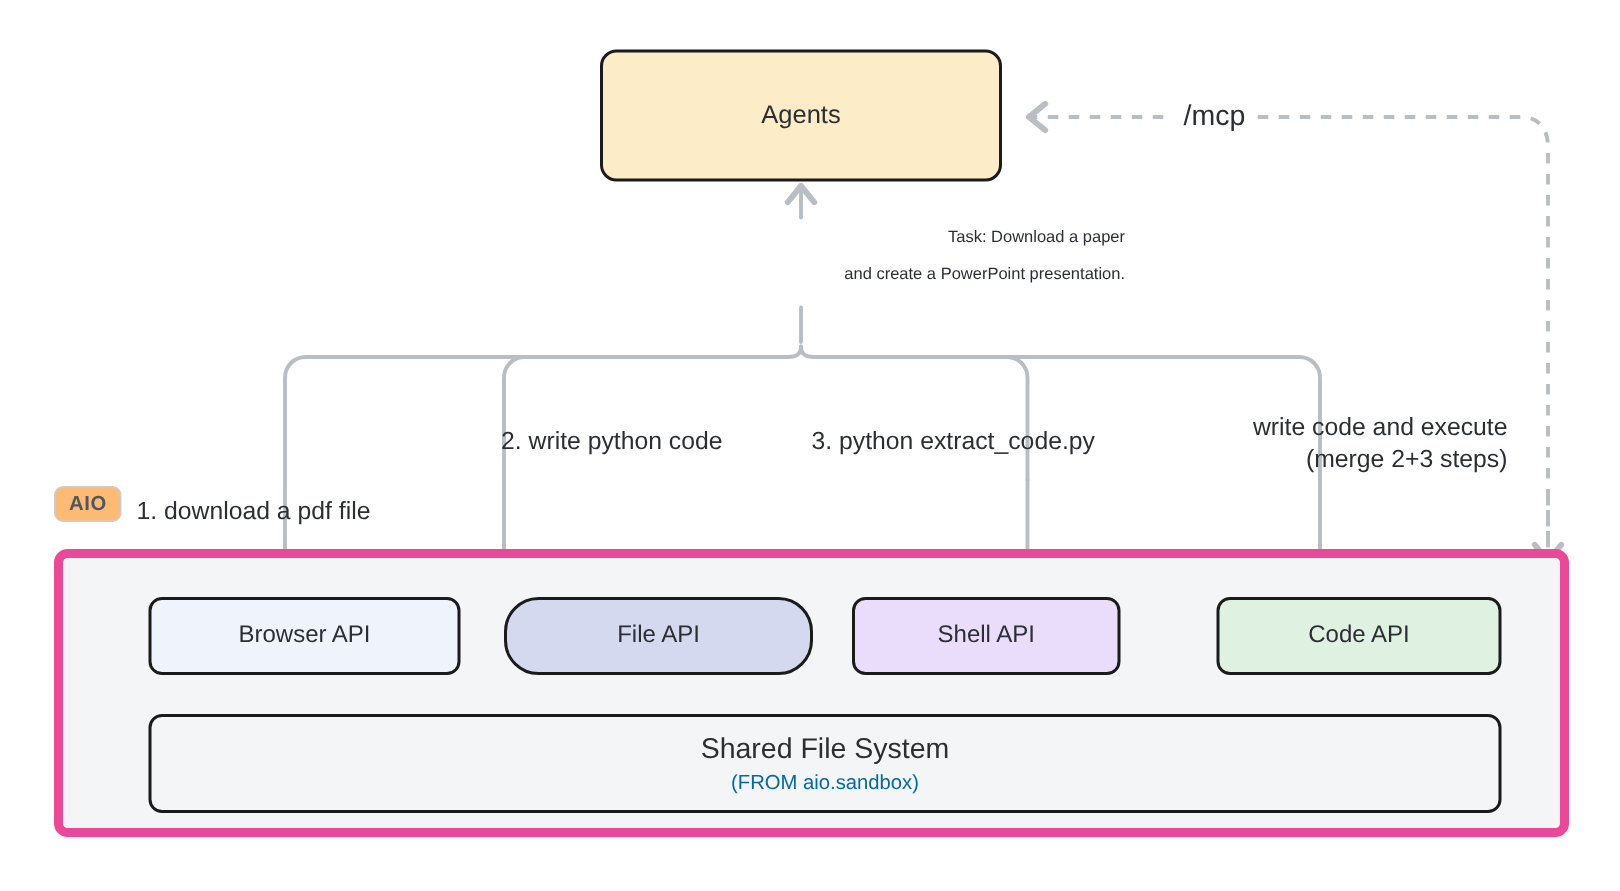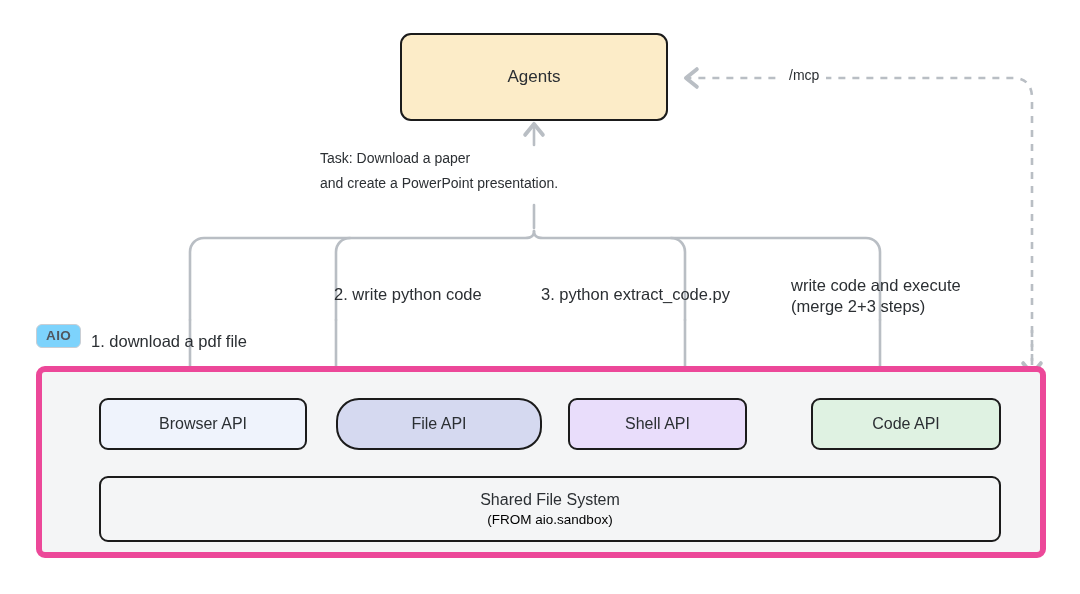--- a/index.html
+++ b/index.html
@@ -48,32 +48,32 @@
     font-size: 17px;
     color: #2b2f33;
   }
 
   
   .task-caption {
     position: absolute;
     left: 320px;
     top: 146px;
     width: 430px;
-    text-align: left;
-    font-size: 14px;
+    text-align: right;
+    font-size: 11px;
     line-height: 25px;
     color: #2b2f33;
   }
 
   
   .mcp-label {
     position: absolute;
     left: 782px;
     top: 67px;
-    font-size: 14px;
+    font-size: 19px;
     color: #2b2f33;
     background: #ffffff;
     padding: 0 7px;
   }
 
   
   .step-label {
     position: absolute;
     font-size: 16.5px;
     line-height: 21px;
@@ -81,31 +81,31 @@
     text-align: center;
     white-space: nowrap;
   }
   .step-1 { left: 91px;  top: 284px; margin-top: 47px; }
   .step-2 { left: 334px; top: 284px; }
   .step-3 { left: 541px; top: 284px; }
   .step-4 {
     left: 791px;
     top: 275px;
     width: 214px;
-    text-align: left;
+    text-align: right;
     white-space: normal;
   }
 
   
   .aio-badge {
     position: absolute;
     left: 36px;
     top: 324px;
     padding: 3px 9px 4px 9px;
-    background: #7dd3fc;
+    background: #fdba74;
     border: 1px solid #c9ced4;
     border-radius: 6px;
     font-size: 13.5px;
     font-weight: bold;
     color: #51575e;
     letter-spacing: 0.4px;
     z-index: 5;
   }
 
   
@@ -158,26 +158,26 @@
     border: 2.5px solid #1b1b1b;
     border-radius: 9px;
     box-sizing: border-box;
     display: flex;
     flex-direction: column;
     align-items: center;
     justify-content: center;
     gap: 3px;
   }
   .sfs-title {
-    font-size: 16px;
+    font-size: 19px;
     color: #2b2f33;
   }
   .sfs-sub {
     font-size: 13.5px;
-    color: #000000;
+    color: #0369a1;
   }
 </style>
 </head>
 <body>
 
 <div id="canvas">
 
   <svg class="wires" viewBox="0 0 1080 594">
     <defs>
       <marker id="arrowSolid" markerWidth="10" markerHeight="10" refX="4.6" refY="5" orient="auto" markerUnits="strokeWidth">

